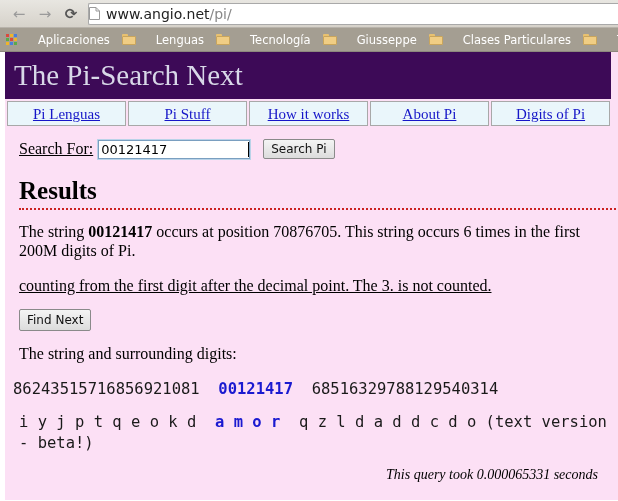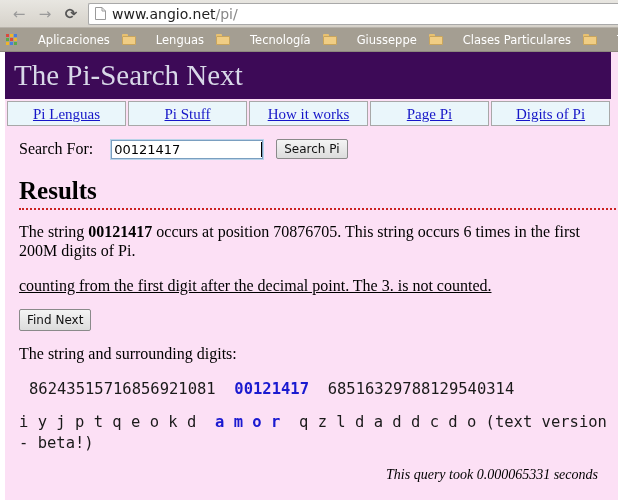--- a/index.html
+++ b/index.html
@@ -48,21 +48,20 @@
     flex: 1;
     height: 22px;
     margin-left: 4px;
     margin-right: 0;
     background: #ffffff;
     border: 1px solid #a9a9a9;
     border-right: none;
     border-radius: 2px 0 0 2px;
     display: flex;
     align-items: center;
-    padding-left: 6px;
     box-sizing: border-box;
   }
   .page-icon {
     width: 11px;
     height: 13px;
     margin-right: 6px;
     position: relative;
     flex: 0 0 auto;
   }
   .page-icon svg { display: block; }
@@ -189,21 +188,21 @@
     padding: 0 8px;
   }
   .search-row {
     display: flex;
     align-items: center;
     padding: 11px 0 4px 6px;
     font-family: "Liberation Serif", serif;
     font-size: 16px;
     color: #000;
   }
-  .search-label { margin-right: 18px; }
+  .search-label { margin-right: 5px; text-decoration: underline; }
   .search-input {
     width: 152px;
     height: 19px;
     font-family: "DejaVu Sans", sans-serif;
     font-size: 13px;
     padding: 1px 2px;
     border: 1px solid #7a9fc0;
     outline: 1px solid #b9d3e8;
     background: #fff;
     box-sizing: border-box;
@@ -265,21 +264,21 @@
   .surround-label {
     font-family: "Liberation Serif", serif;
     font-size: 16px;
     margin: 14px 0 0 6px;
   }
 
   .digits-line {
     font-family: "DejaVu Sans Mono", monospace;
     font-size: 15.5px;
     color: #1a1a1a;
-    margin: 17px 0 0 16px;
+    margin: 17px 0 0 0;
     letter-spacing: 0px;
     white-space: pre;
   }
   .digits-line .match {
     color: #1a1ad0;
     font-weight: bold;
   }
   .letters-line {
     font-family: "DejaVu Sans Mono", monospace;
     font-size: 15.5px;
@@ -396,21 +395,21 @@
         <td>
           <span class="nav-link">Pi Lenguas</span>
         </td>
         <td>
           <span class="nav-link">Pi Stuff</span>
         </td>
         <td>
           <span class="nav-link">How it works</span>
         </td>
         <td>
-          <span class="nav-link">Page Pi</span>
+          <span class="nav-link">About Pi</span>
         </td>
         <td>
           <span class="nav-link">Digits of Pi</span>
         </td>
       </tr>
     </tbody>
       </table>
 
     <div class="content">
 

